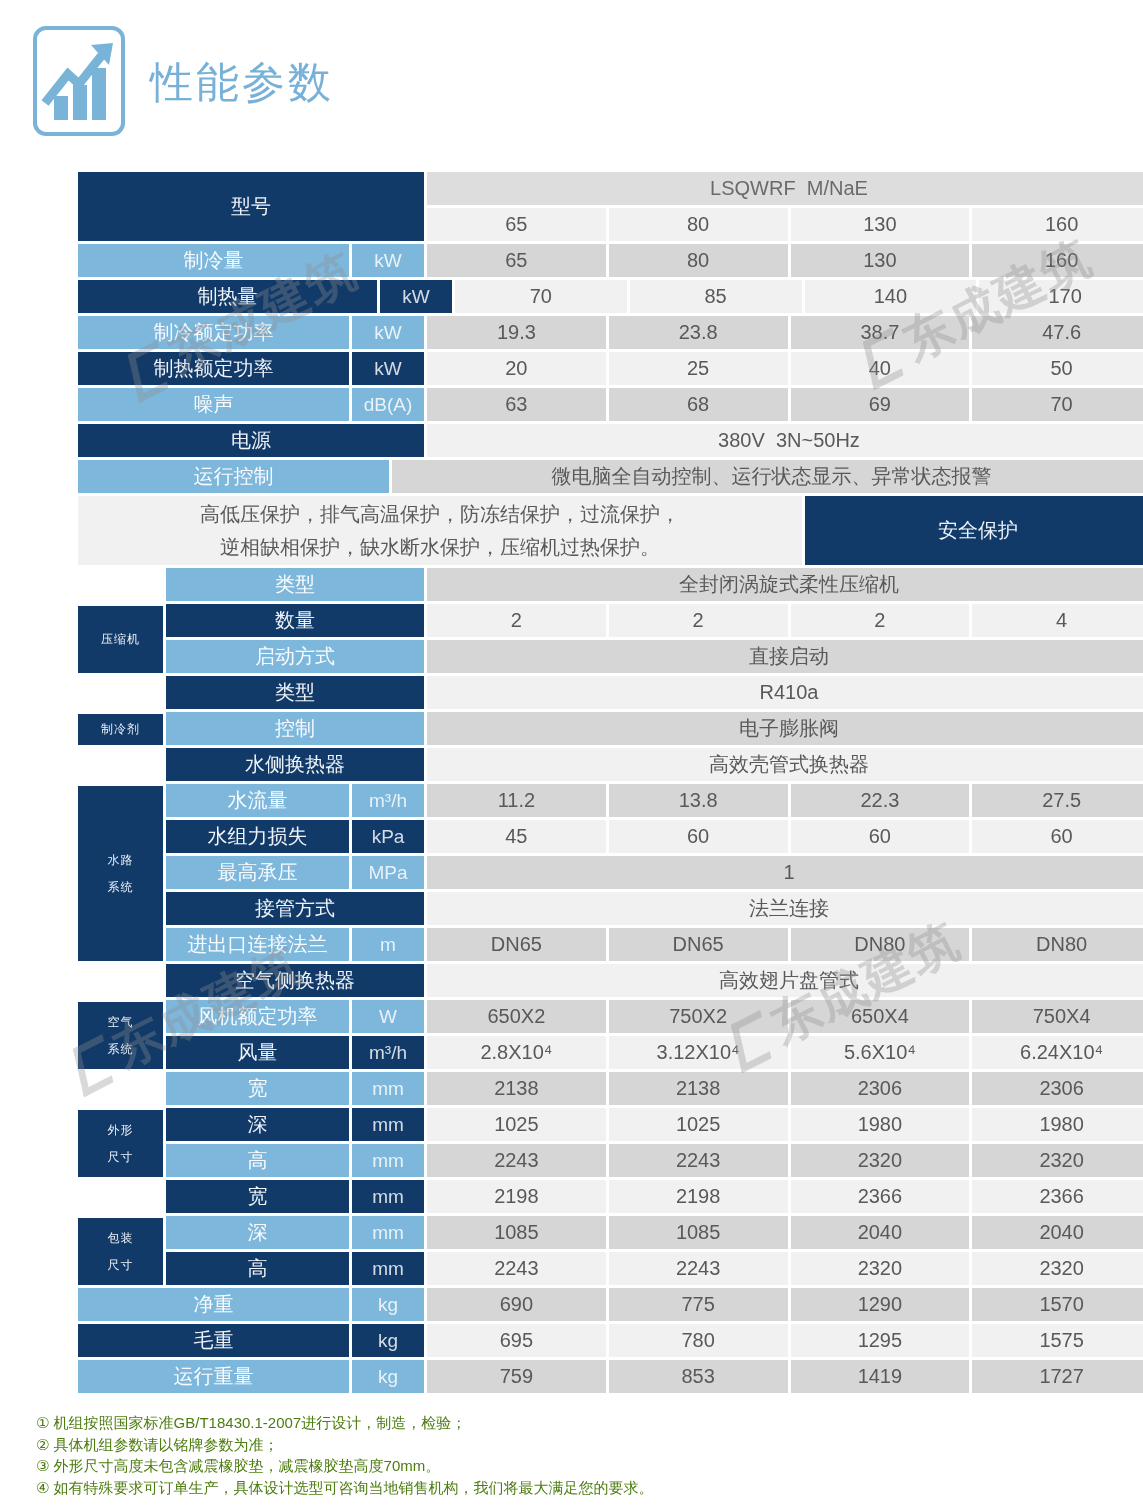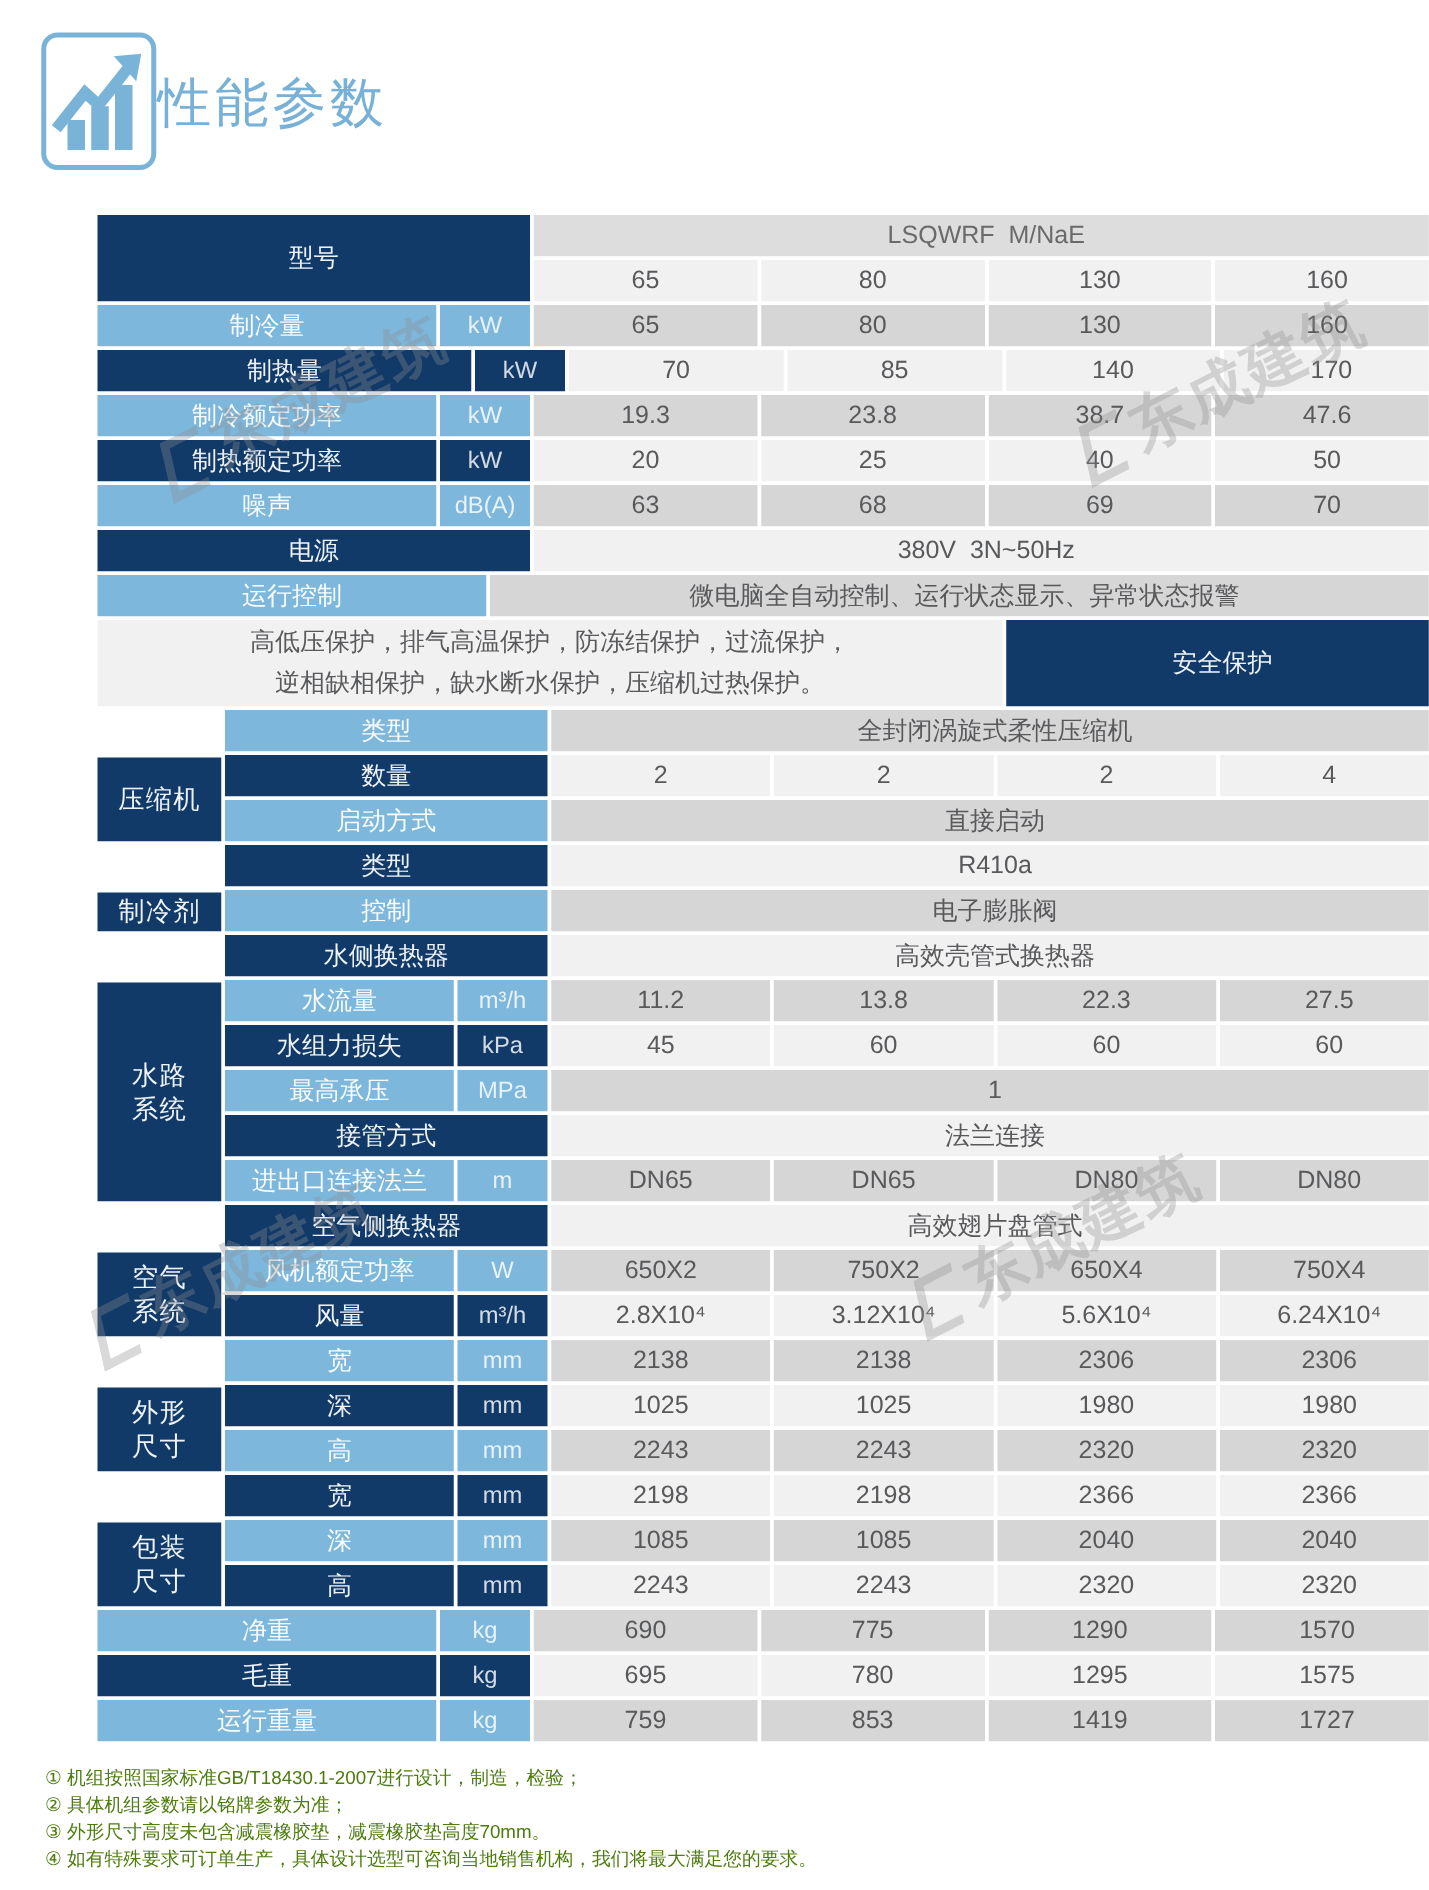--- a/index.html
+++ b/index.html
@@ -4,43 +4,43 @@
 <style>
   html,body{margin:0;padding:0;background:#ffffff;}
   body{
     width:1143px;height:1512px;position:relative;overflow:hidden;
     font-family:"Liberation Sans","DejaVu Sans",sans-serif;
     -webkit-font-smoothing:antialiased;
   }
   
   .page-header{display:flex;align-items:center;padding:26px 0 0 32px;height:140px;box-sizing:border-box;}
   .title-icon{flex:none;}
-  .page-title{font-size:43px;color:#78b1d7;letter-spacing:3px;}
+  .page-title{font-size:43px;color:#78b1d7;margin-left:24px;letter-spacing:3px;}
   
   .spec-table{position:relative;margin:32px 0 0 35px;width:1073px;padding-left:43px;}
   .band{display:flex;}
   .rows{flex:1;min-width:0;}
   .row{display:flex;height:33px;margin-bottom:3px;}
   .row.tall{height:69px;}
   .cell{display:flex;align-items:center;justify-content:center;box-sizing:border-box;}
   .row .cell{margin-right:3px;height:100%;}
   .row .cell:last-child{margin-right:0;}
   .navy{background:#113a68;color:#eef3f9;}
   .blue{background:#7db7db;color:#f8fcff;}
   .bg-light{background:#f1f1f2;}
   .bg-gray{background:#d6d6d7;}
   .bg-header{background:#dddddd;}
   .lab{flex:none;font-size:20px;}
   .unit{flex:none;width:72px;font-size:19px;color:rgba(255,255,255,0.82);}
   .val,.vspan{flex:1;min-width:0;color:#58595b;font-size:20px;}
   .vspan{flex-direction:column;justify-content:center;white-space:pre-wrap;}
   .vspan div{line-height:33px;}
   .bg-header.vspan{color:#6a6a6b;}
-  .group{flex:none;width:99px;margin-right:3px;margin-bottom:3px;flex-direction:column;
-         font-size:21px;line-height:27px;letter-spacing:1px;margin-top:38px;}
+  .group{flex:none;width:85px;margin-right:3px;margin-bottom:3px;flex-direction:column;
+         font-size:12px;line-height:27px;letter-spacing:1px;margin-top:38px;}
   .model-label{flex:none;width:346px;height:69px;margin-right:3px;margin-bottom:3px;font-size:20px;}
   
   .watermark{position:absolute;display:flex;align-items:center;transform:rotate(-27deg);
              color:#8f8f8f;opacity:0.33;font-weight:bold;font-size:49px;white-space:nowrap;
              pointer-events:none;z-index:5;letter-spacing:2px;}
   .wm-mark{display:inline-block;width:26px;height:34px;border:7px solid #8f8f8f;border-right:none;
            transform:skewX(-14deg);margin-right:10px;}
   
   .footnotes{margin:16px 0 0 36px;font-size:15px;color:#4d7c0f;line-height:21.5px;}
 </style>

